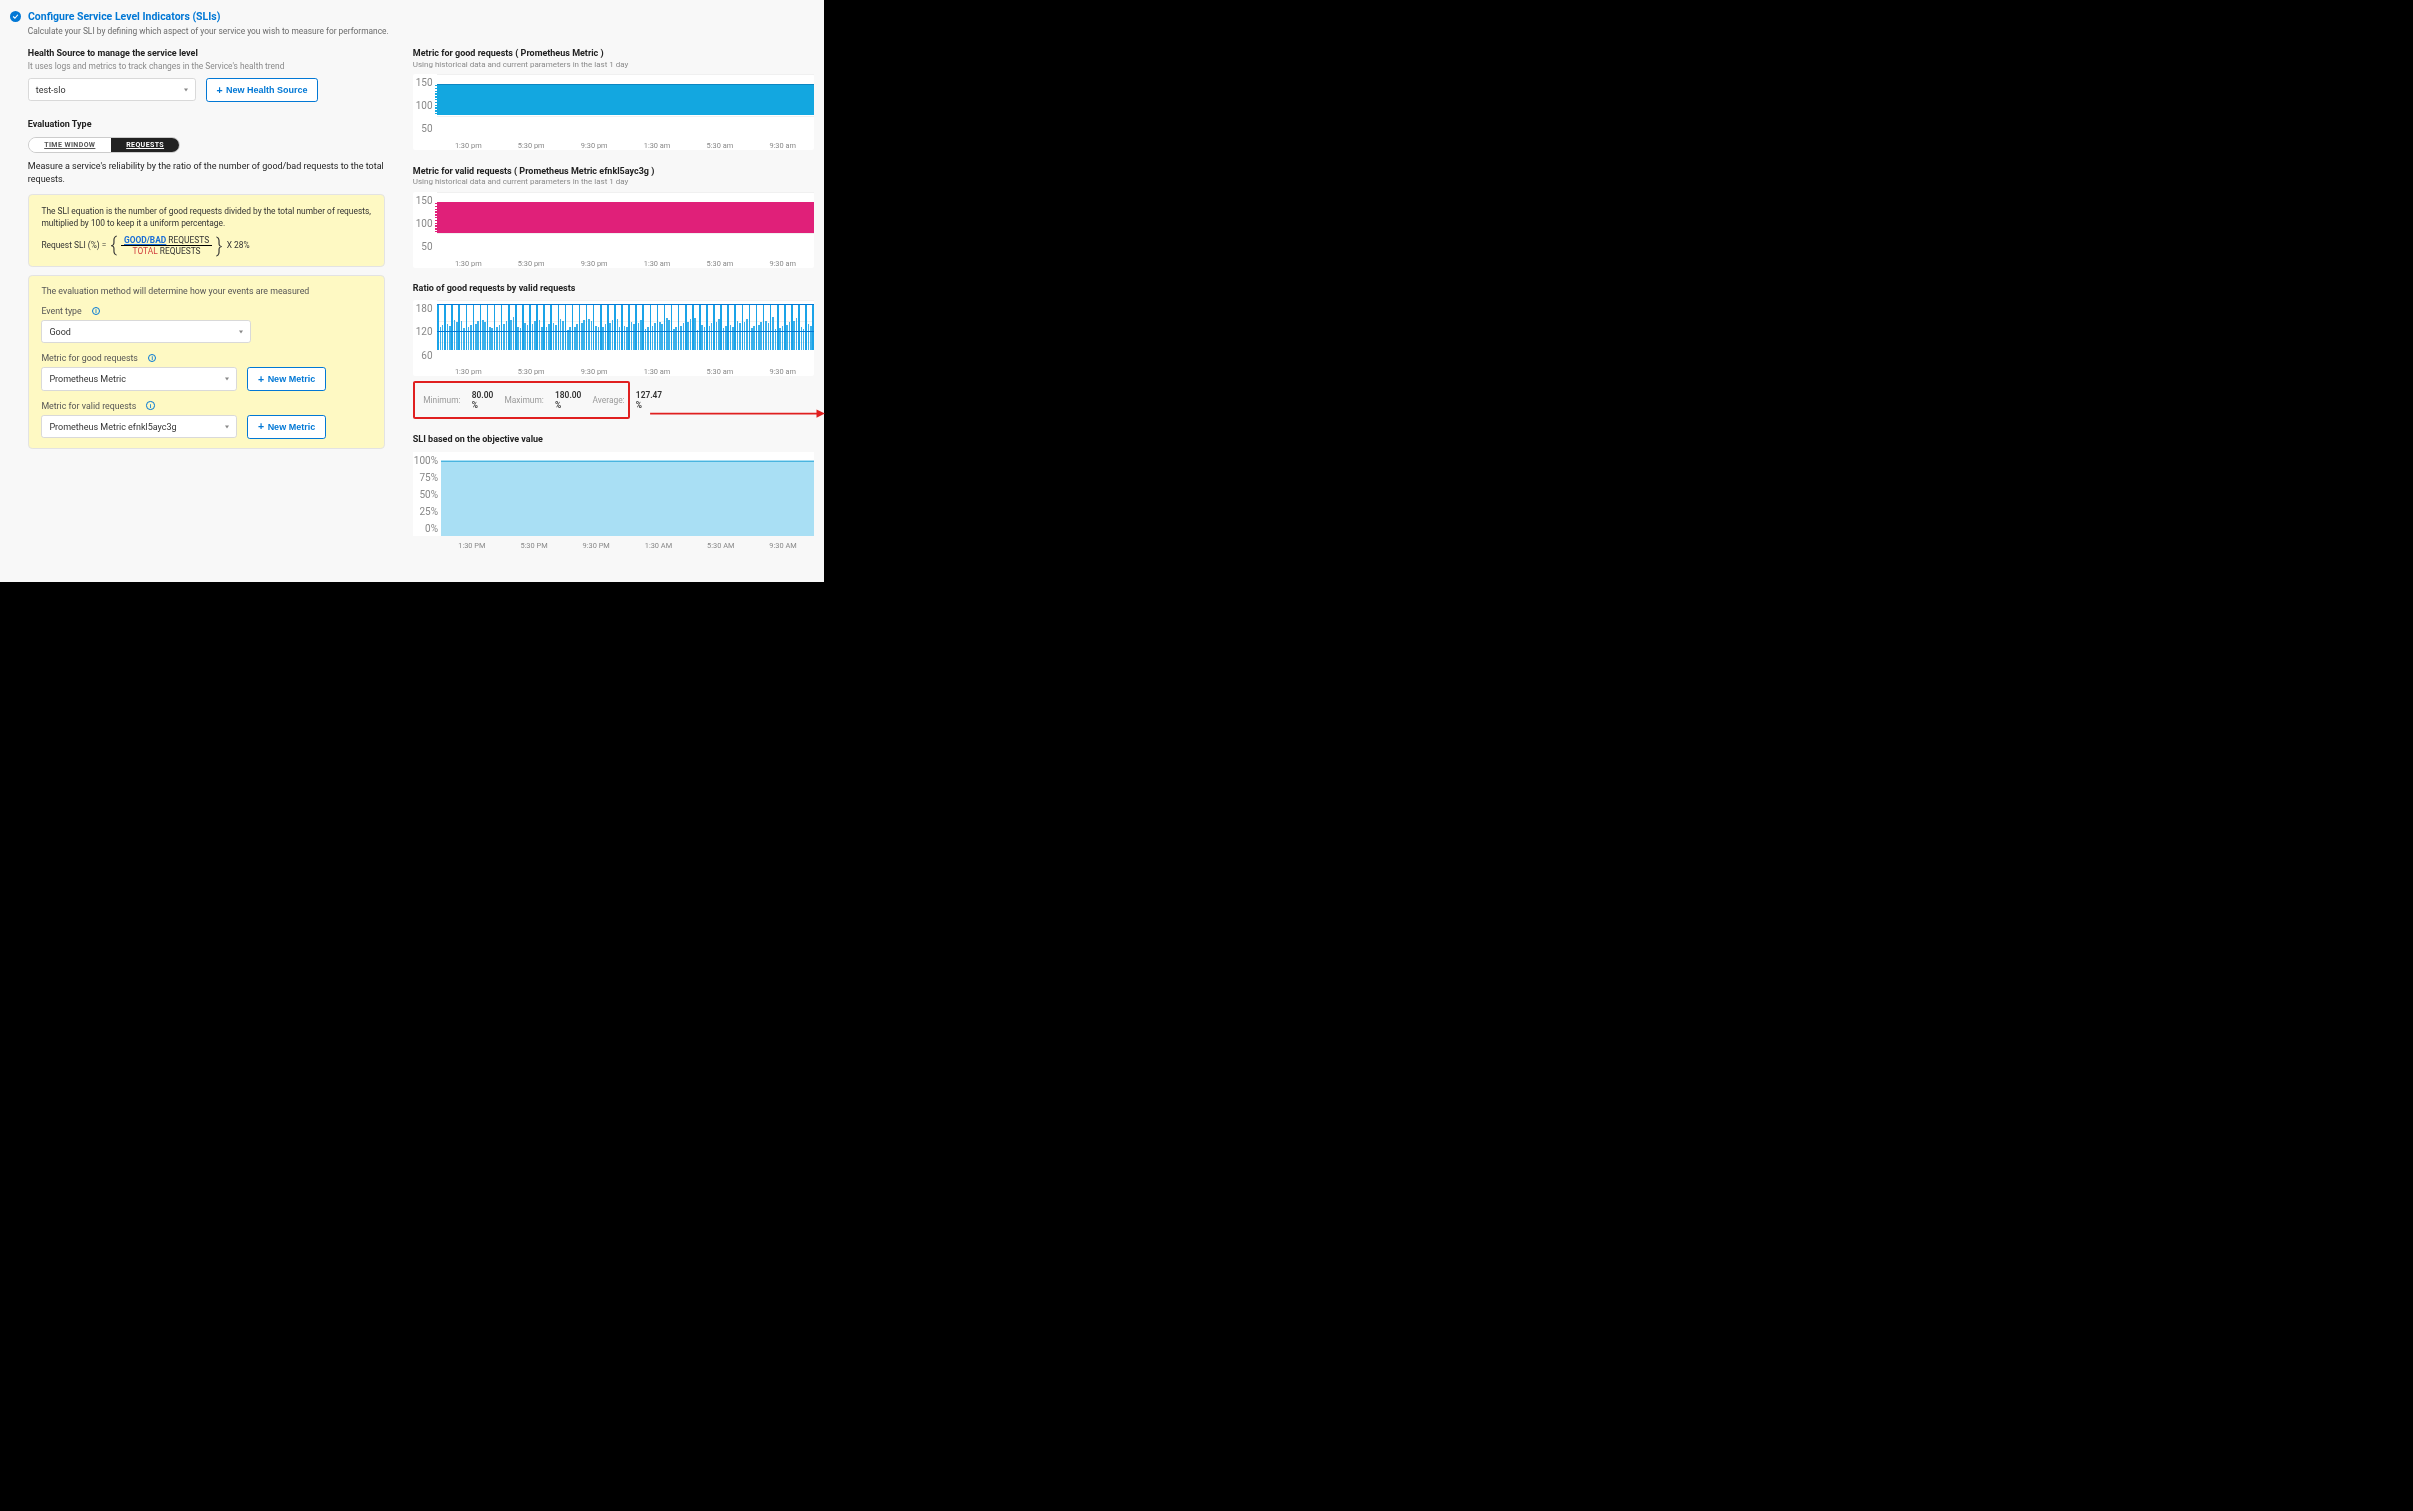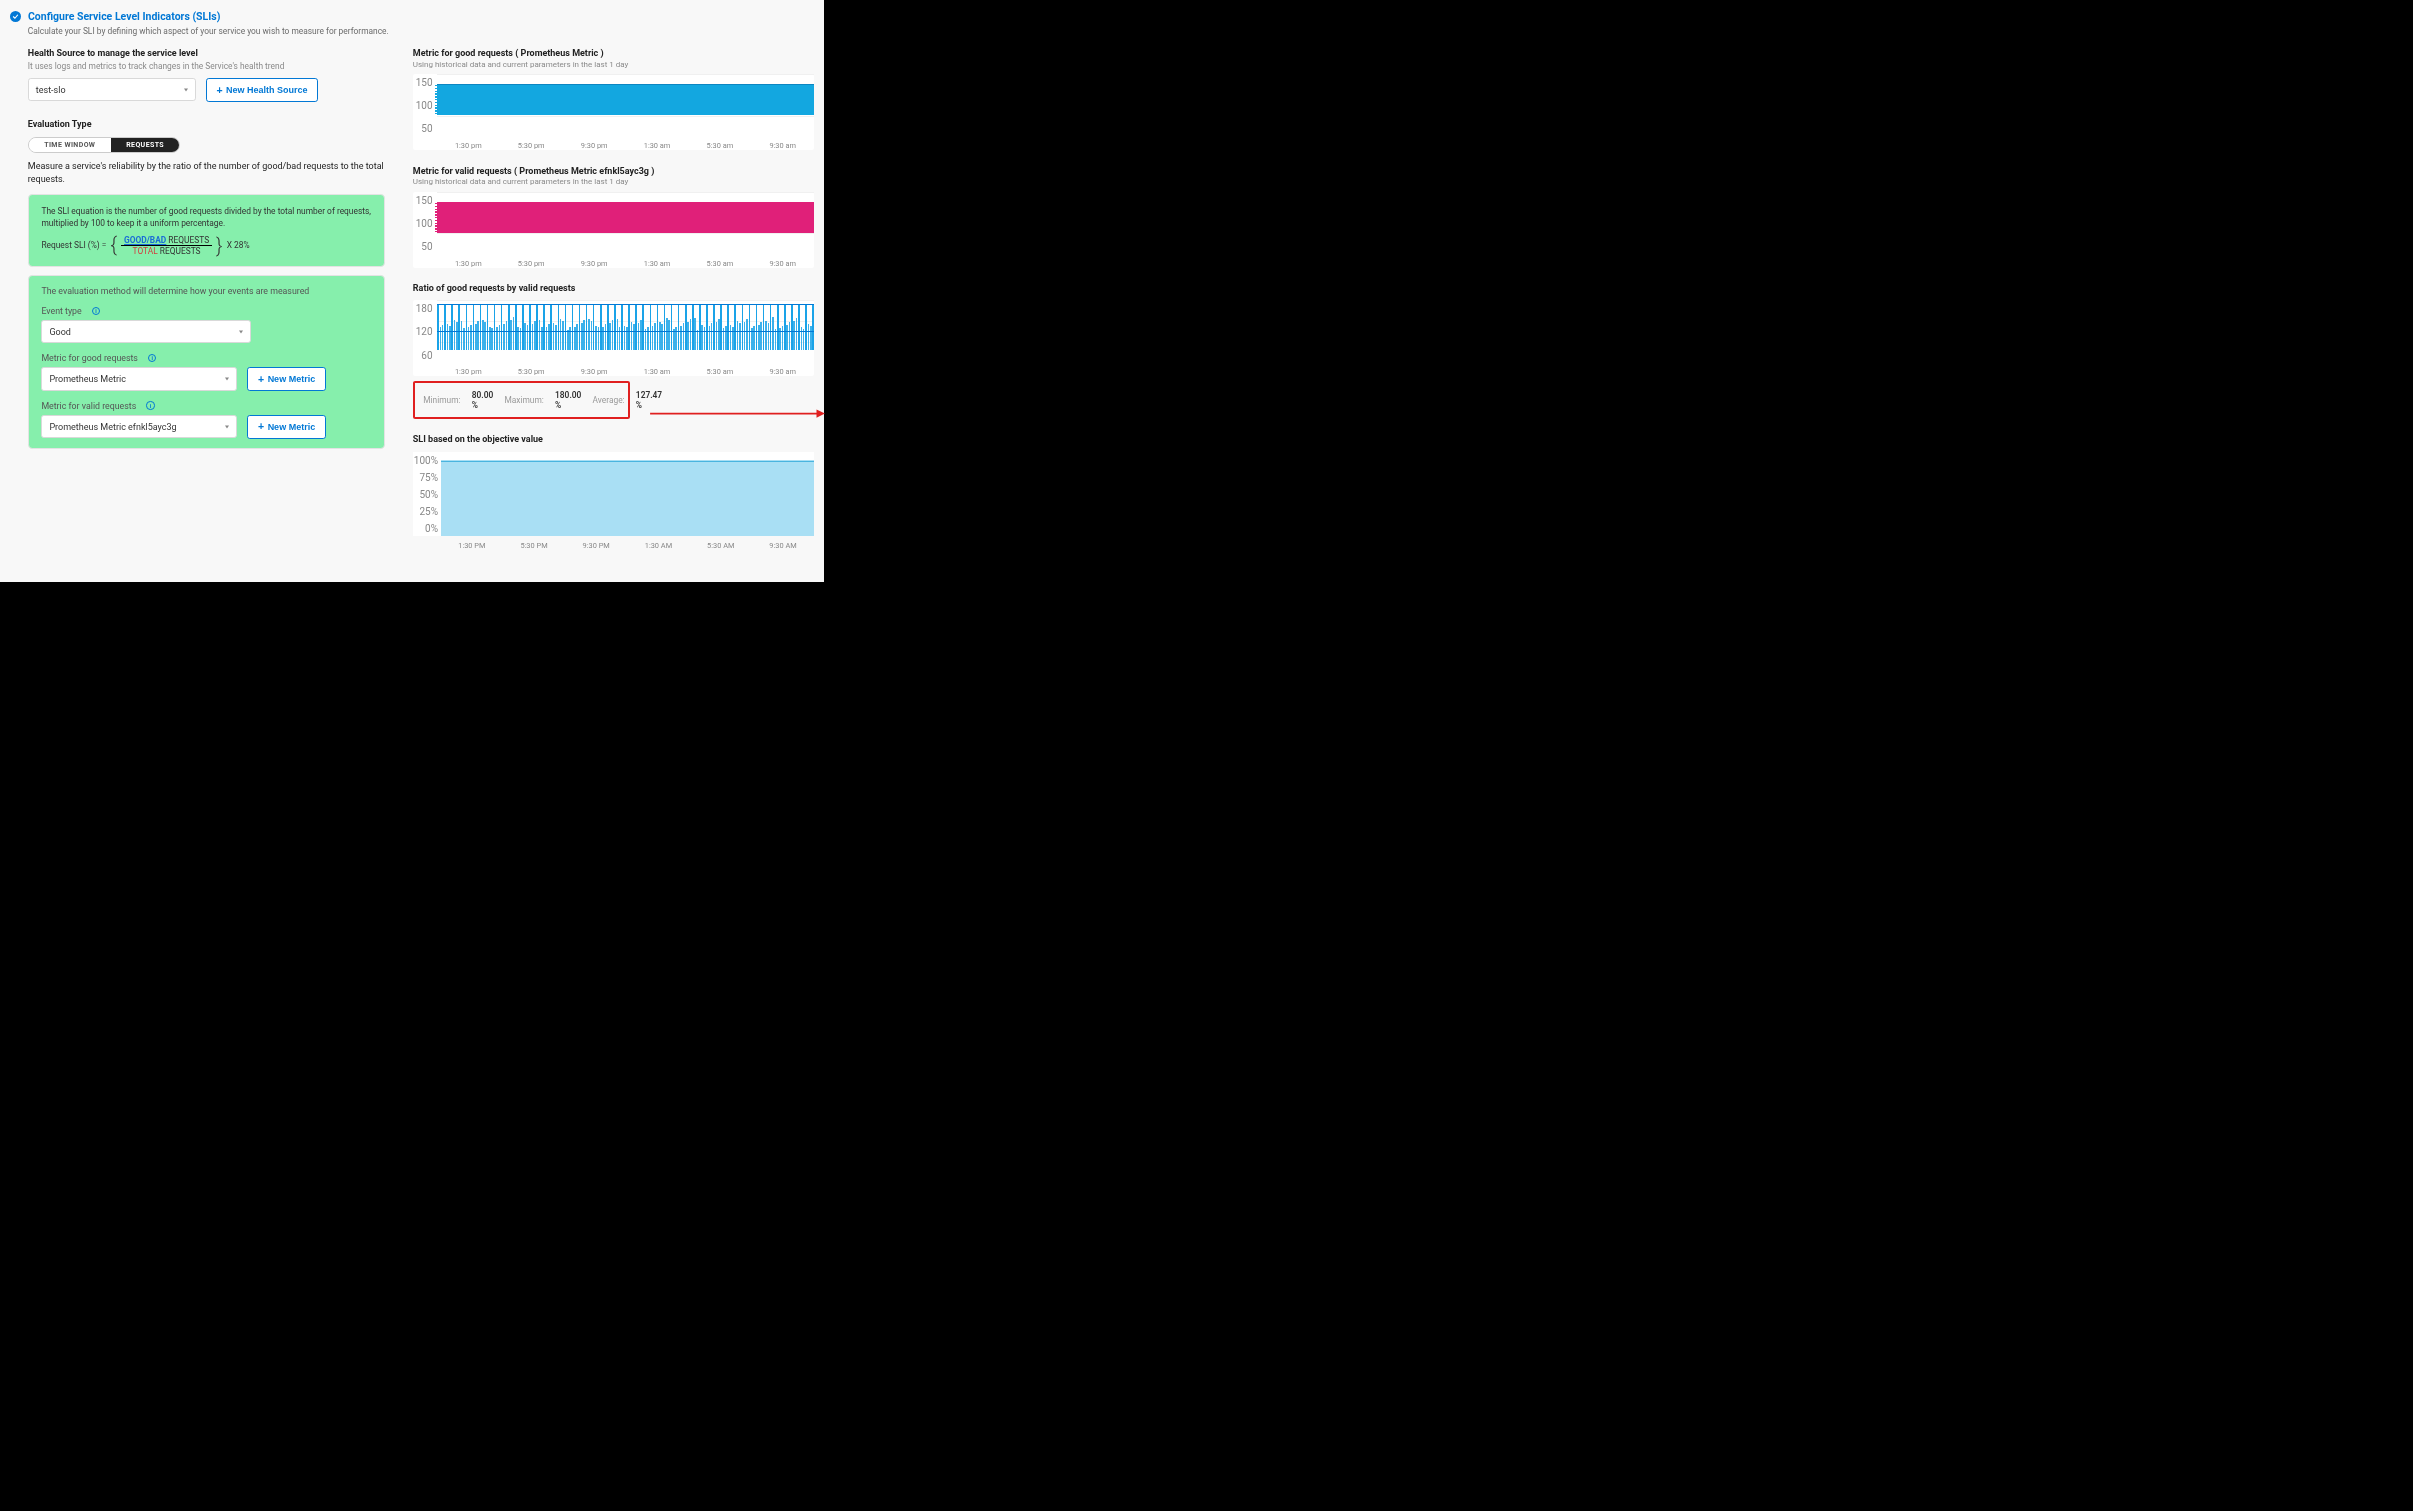--- a/index.html
+++ b/index.html
@@ -49,26 +49,26 @@
     border-radius:2.8px; padding:5.6px 9.8px; font-size:9px; font-weight:600;
     cursor:pointer; display:inline-flex; align-items:center; gap:3.5px;
   }
   .btn-outline .plus { font-size:10.5px; font-weight:700; line-height:1; }
 
   .toggle-pair {
     display:inline-flex; border-radius:8.4px; overflow:hidden;
     font-size:7px; font-weight:700; letter-spacing:0.4px;
     border:0.7px solid #ccc;
   }
-  .toggle-pair .tog { padding:2.8px 15.4px; cursor:pointer; }
+  .toggle-pair .tog { padding:2.8px 15.4px; cursor:pointer;text-decoration:underline; }
   .toggle-pair .tog.inactive { background:#fff; color:#555; }
   .toggle-pair .tog.active { background:#222; color:#fff; }
 
   .card {
-    border:0.7px solid #e3e3e3; background:#86efac; border-radius:4.2px;
+    border:0.7px solid #e3e3e3; background:#fef9c3; border-radius:4.2px;
     padding:9.8px 12.6px; margin-top:8.4px;
   }
   .desc-text { color:#333; font-size:8.4px; line-height:1.45; margin-bottom:5.6px; }
 
   .formula-row { display:flex; align-items:center; gap:4.2px; font-size:8.4px; color:#333; }
   .frac { display:inline-flex; flex-direction:column; align-items:center; line-height:1.2; }
   .frac .num { border-bottom:0.7px solid #000; padding:0 2.8px; }
   .frac .den { padding:0 2.8px; }
   .brace { font-size:19.6px; color:#333; font-weight:300; line-height:1; }
   .goodbad { color:#1a6dd6; text-decoration:underline;font-weight:bold; }

